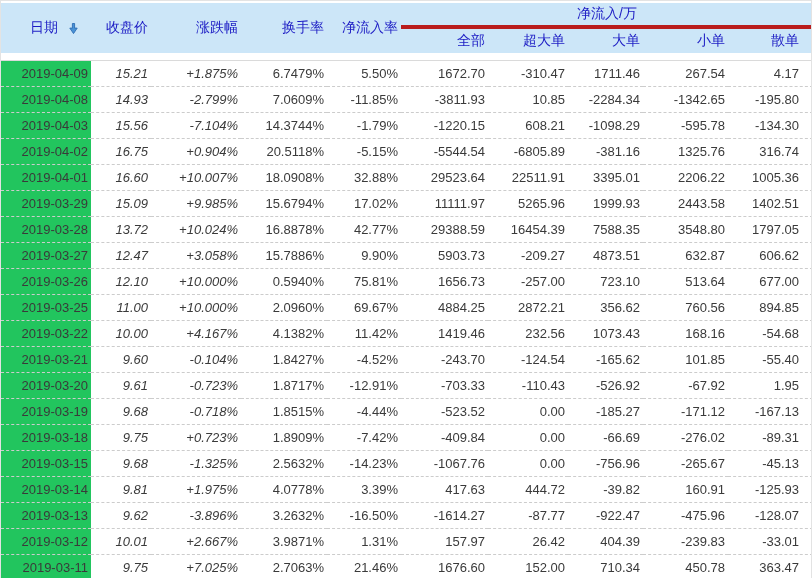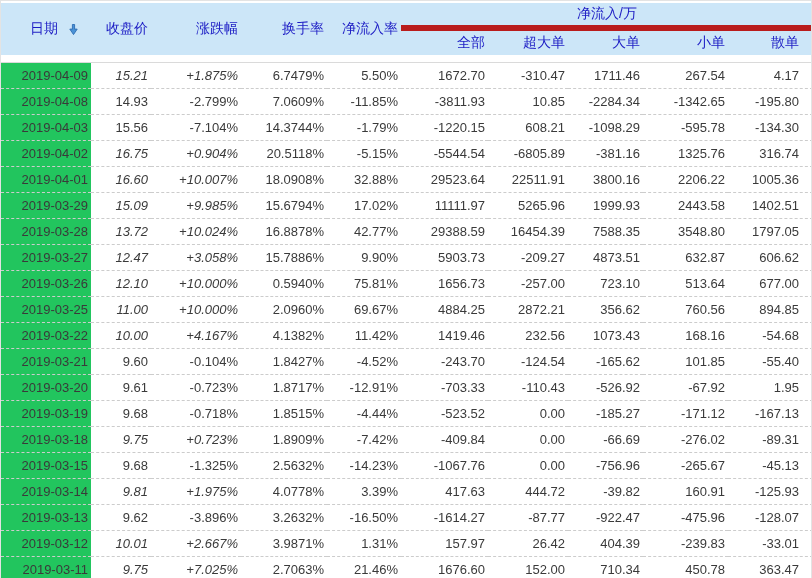--- a/index.html
+++ b/index.html
@@ -12,37 +12,37 @@
   col.c0{width:90px}col.c1{width:60px}col.c2{width:90px}col.c3{width:86px}
   col.c4{width:74px}col.c5{width:87px}col.c6{width:80px}col.c7{width:75px}
   col.c8{width:85px}col.c9{width:85px}
 
   thead th{
     background:#cce6f8;color:#1c1cc4;font-weight:normal;font-size:14px;
     text-align:right;padding:0 3px 0 0;white-space:nowrap;
   }
   thead tr.r1 th{height:22px;}
   thead tr.r2 th{height:24px;}
-  th.group{text-align:center;border-bottom:6px solid #b91c1c;padding:0;}
+  th.group{text-align:center;border-bottom:4px solid #b91c1c;padding:0;}
   th.datehead{text-align:center;padding:0;}
   .datehead-inner{display:flex;align-items:center;justify-content:center;gap:9px;padding-left:18px;}
   th.last, td.last{padding-right:14px !important;}
 
   tr.spacer td{height:7px;background:#fff;border-bottom:1px solid #dadada;padding:0;}
 
   tbody tr.datarow{height:26px;}
   tbody tr.datarow td{
     border-bottom:1px dashed #cccccc;font-size:13px;color:#3a3a3a;
     text-align:right;padding:0 3px 0 0;white-space:nowrap;
   }
   tbody td.c-date{
     background:#22c55e;text-align:center;color:#333;padding:0;
   }
   td.up{color:#f23545;font-style:italic;}
-  td.down{color:#13935f;}
+  td.down{color:#13935f;font-style:italic;}
   .sorticon{display:inline-block;line-height:0;}
 </style>
 </head>
 <body>
 
 <div class="wrap" style="padding-top:2px;">
   <table>
     <colgroup>
       <col class="c0">
         <col class="c1">
@@ -134,21 +134,21 @@
           <td class="last">316.74</td>
         </tr>
         <tr class="datarow">
           <td class="c-date">2019-04-01</td>
           <td class="up">16.60</td>
           <td class="up">+10.007%</td>
           <td>18.0908%</td>
           <td>32.88%</td>
           <td>29523.64</td>
           <td>22511.91</td>
-          <td>3800.16</td>
+          <td>3395.01</td>
           <td>2206.22</td>
           <td class="last">1005.36</td>
         </tr>
         <tr class="datarow">
           <td class="c-date">2019-03-29</td>
           <td class="up">15.09</td>
           <td class="up">+9.985%</td>
           <td>15.6794%</td>
           <td>17.02%</td>
           <td>11111.97</td>

